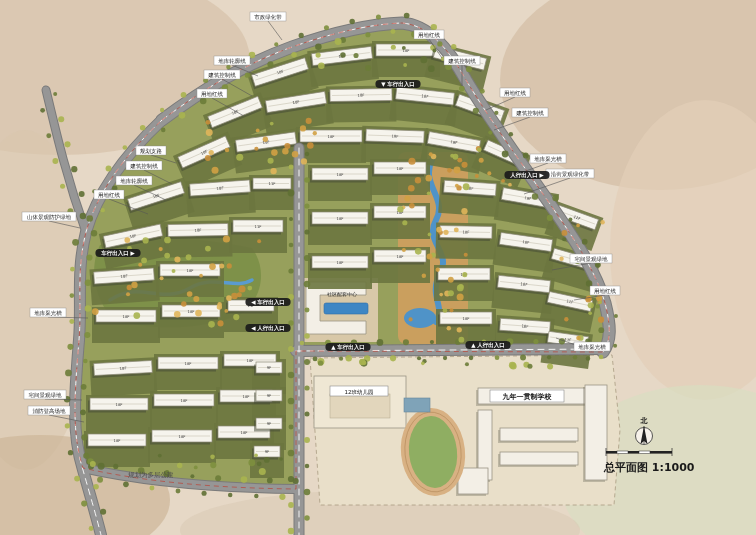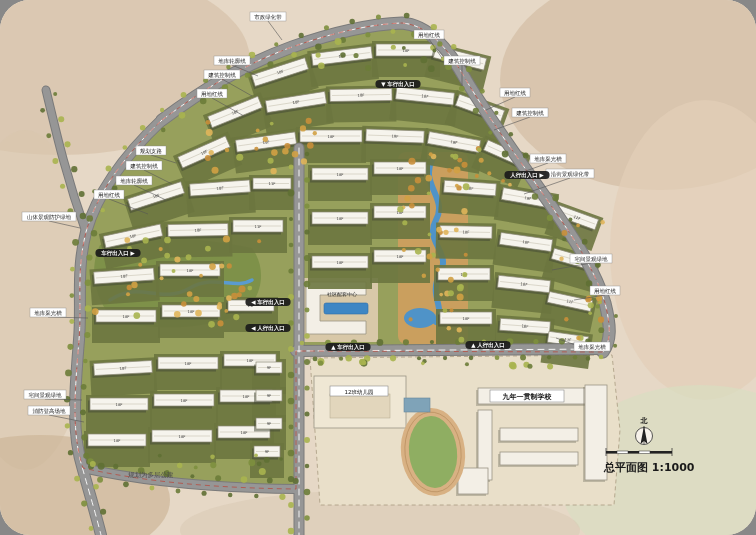--- a/index.html
+++ b/index.html
@@ -1,17 +1,17 @@
 <!DOCTYPE html>
 <html><head>
 <meta charset="utf-8">
 <style>
   html,body{margin:0;padding:0;background:#888;}
   #stage{position:relative;width:756px;height:535px;overflow:hidden;background:#e6d8c6;
-         font-family:"DejaVu Sans",sans-serif;border-radius:30px;}
+         font-family:"DejaVu Sans",sans-serif;}
   svg{display:block}
   text{font-family:"DejaVu Sans",sans-serif;}
   .callout-text{font-size:5.5px;fill:#1a1a1a;}
   .marker-text{font-size:5.5px;fill:#fff;font-weight:bold;}
   .biglabel{font-size:7px;fill:#111;font-weight:bold;}
   .smalllabel{font-size:5.5px;fill:#111;}
   .title-text{font-size:11px;font-weight:bold;fill:#1a1a1a;}
   .north-text{font-size:7px;fill:#1a1a1a;font-weight:bold;}
   .note-text{font-size:6.5px;fill:#4a4a4a;}
 </style>

